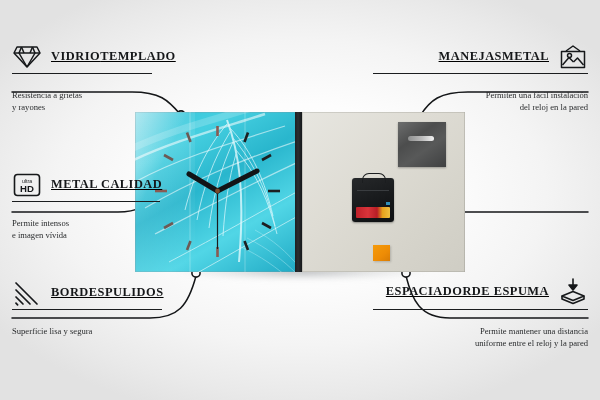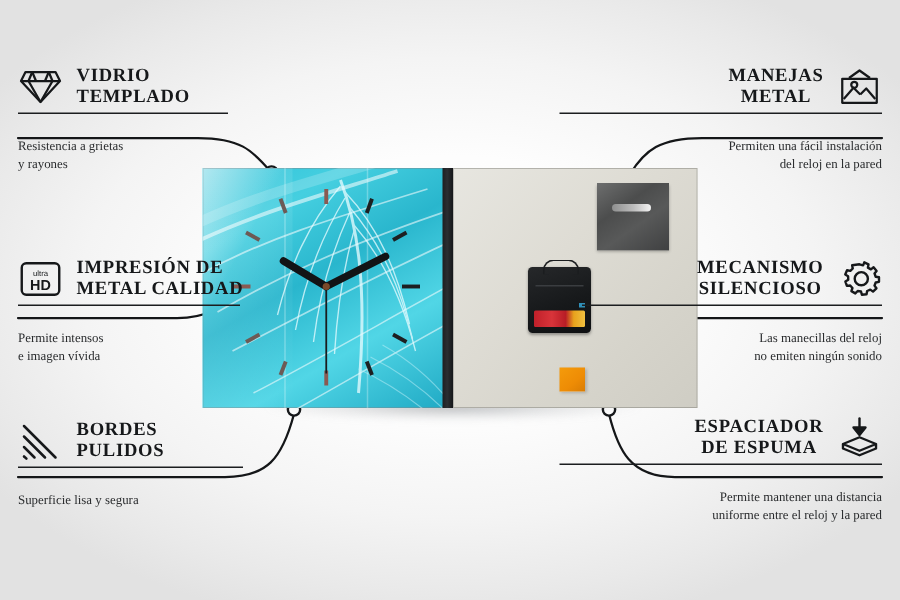--- a/index.html
+++ b/index.html
@@ -12,21 +12,21 @@
     background:
       radial-gradient(ellipse 62% 58% at 50% 48%, #ffffff 0%, #fdfdfd 38%, #f4f4f4 66%, #e9e9e9 88%, #e2e2e2 100%);
   }
   
   #leaders{position:absolute;left:0;top:0;width:600px;height:400px;}
 
   
   .feat{position:absolute;}
   .feat .hrow{display:flex;align-items:center;gap:9px;}
   .feat.right .hrow{justify-content:flex-end;}
-  .feat .titles{display:flex;flex-direction:column;line-height:1.12;}
+  .feat .titles{display:flex;flex-direction:row;line-height:1.12;text-decoration:underline;}
   .feat .t1,.feat .t2{
     font-family:"Liberation Serif", serif;
     font-weight:700;color:#16181a;
     font-size:12.4px;letter-spacing:.5px;
     white-space:nowrap;
     font-variant:small-caps;
   }
   .feat.left .t1,.feat.left .t2{text-align:left;}
   .feat.right .t1,.feat.right .t2{text-align:center;}
   .rule{height:1.4px;background:#1b1d1f;margin-top:3px;}
@@ -217,21 +217,20 @@
   </div>
 
   <div class="feat left" style="left:12px;top:172px;width:215px;">
     <div class="hrow">
       <svg class="icon" width="30" height="26" viewBox="0 0 30 26">
         <rect x="2.5" y="2.5" width="25" height="21" rx="3" fill="none" stroke="#16181a" stroke-width="1.6"></rect>
         <text x="15" y="11" text-anchor="middle" font-family="Liberation Sans, sans-serif" font-size="5.2" fill="#16181a">ultra</text>
         <text x="15" y="20" text-anchor="middle" font-family="Liberation Sans, sans-serif" font-size="9.6" font-weight="bold" fill="#16181a">HD</text>
       </svg>
       <div class="titles">
-        <span class="t1">IMPRESIÓN DE</span>
         <span class="t2">METAL CALIDAD</span>
       </div>
     </div>
     <div class="rule" style="width:148px;"></div>
     <div class="desc">
       <div>Permite intensos</div>
       <div>e imagen vívida</div>
     </div>
   </div>
 
@@ -272,44 +271,20 @@
         </g>
       </svg>
     </div>
     <div class="rule" style="width:100%;"></div>
     <div class="desc">
       <div>Permiten una fácil instalación</div>
       <div>del reloj en la pared</div>
     </div>
   </div>
 
-  <div class="feat right" style="right:12px;top:172px;width:200px;">
-    <div class="hrow">
-      <div class="titles">
-        <span class="t1">MECANISMO</span>
-        <span class="t2">SILENCIOSO</span>
-      </div>
-      <svg class="icon" width="30" height="26" viewBox="0 0 30 26">
-        <g fill="none" stroke="#16181a" stroke-width="1.6" stroke-linejoin="round">
-          <path d="M15,3.2 L17.4,3.9 L18.2,1.9 L21,3.2 L20.6,5.4 L22.6,6.6
-                   L24.4,5.2 L26.4,7.6 L25,9.3 L25.8,11.5 L28,11.8 L28,14.9
-                   L25.8,15.3 L25,17.4 L26.3,19.2 L24,21.4 L22.2,20.1 L20.1,21
-                   L19.7,23.2 L16.6,23.5 L16,21.3 L13.8,21 L12.2,22.6 L9.6,21.1
-                   L10.3,19 L8.8,17.3 L6.6,17.6 L5.6,14.7 L7.5,13.5 L7.4,11.2
-                   L5.5,10 L6.7,7.2 L8.9,7.6 L10.5,6 L10.1,3.8 Z"></path>
-          <circle cx="16.2" cy="12.8" r="4.4"></circle>
-        </g>
-      </svg>
-    </div>
-    <div class="rule" style="width:100%;"></div>
-    <div class="desc">
-      <div>Las manecillas del reloj</div>
-      <div>no emiten ningún sonido</div>
-    </div>
-  </div>
 
   <div class="feat right" style="right:12px;top:278px;width:215px;">
     <div class="hrow">
       <div class="titles">
         <span class="t1">ESPACIADOR</span>
         <span class="t2">DE ESPUMA</span>
       </div>
       <svg class="icon" width="30" height="28" viewBox="0 0 30 28">
         <g fill="none" stroke="#16181a" stroke-width="1.6" stroke-linejoin="round" stroke-linecap="round">
           <path d="M15,1 L15,10"></path>

